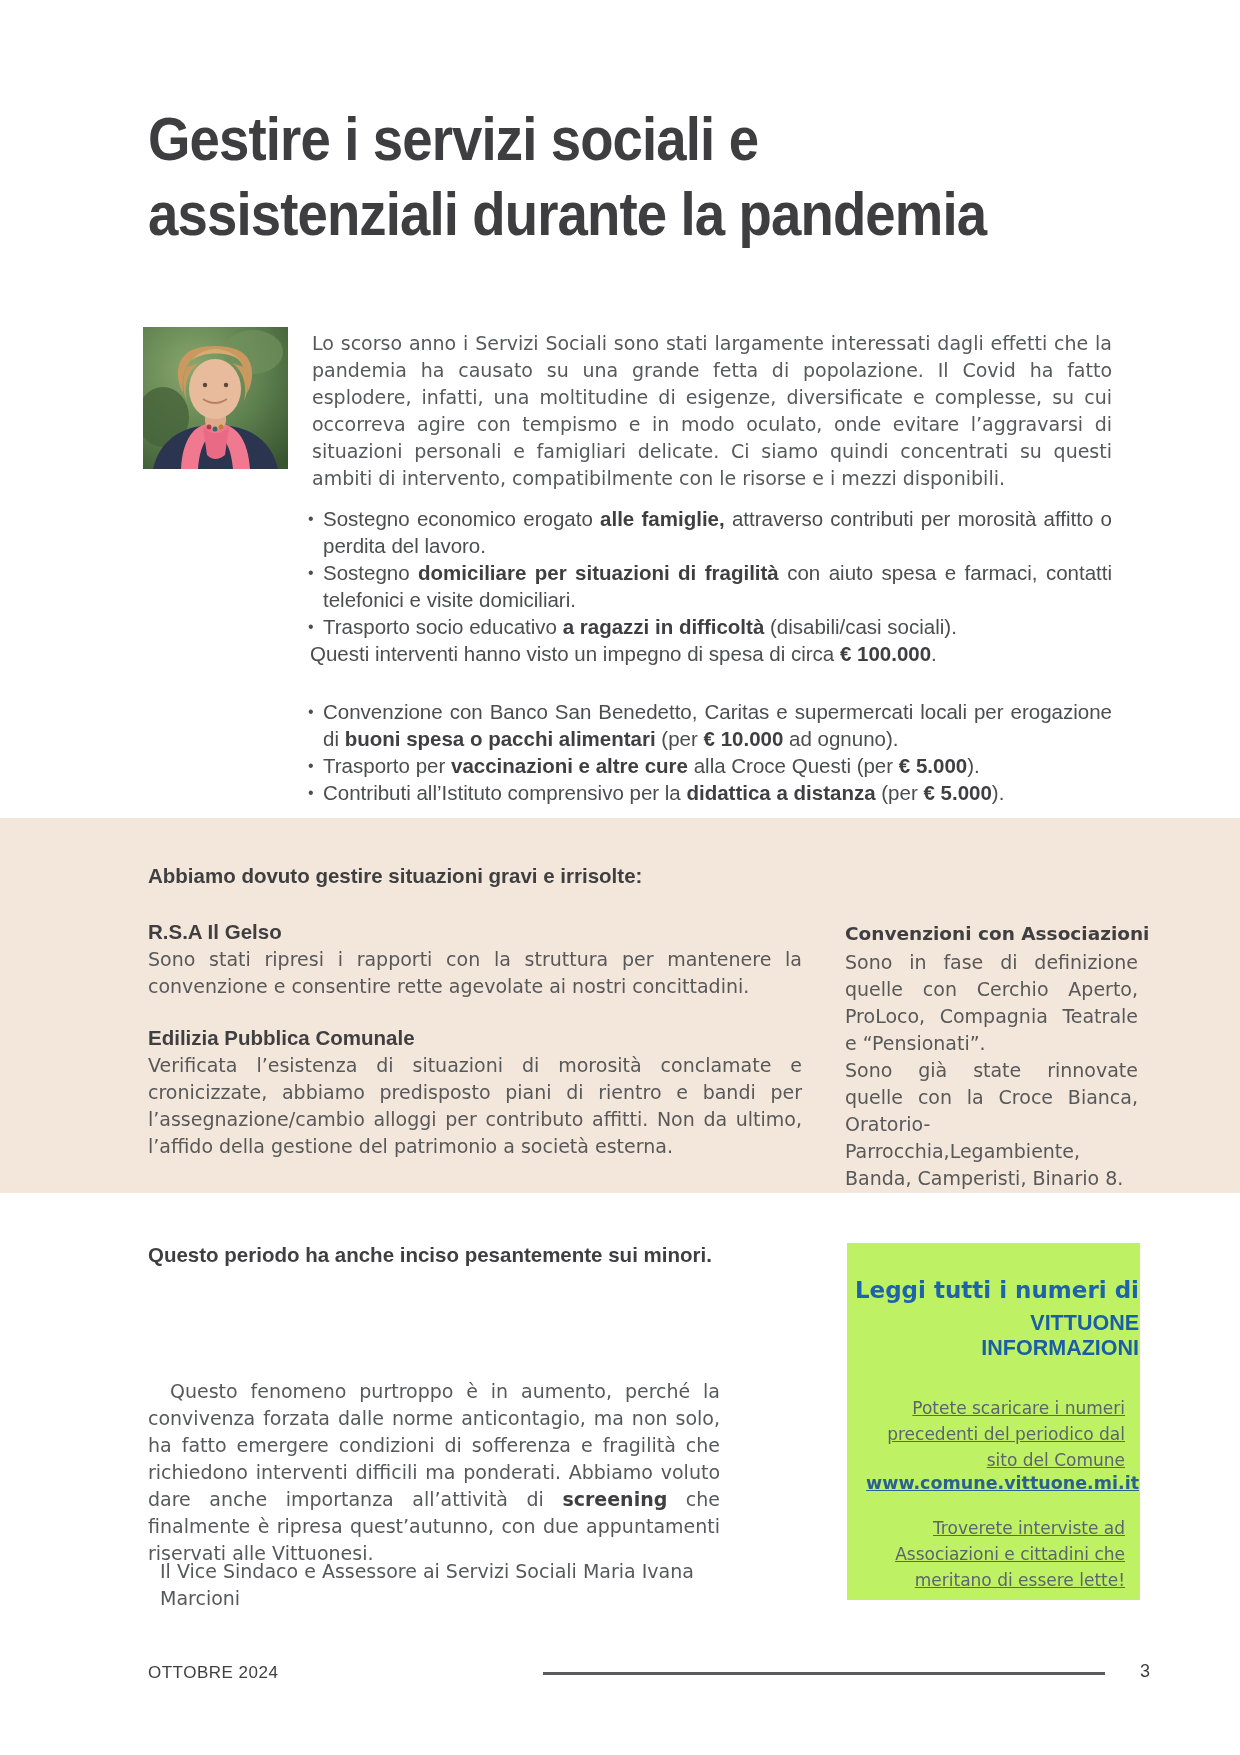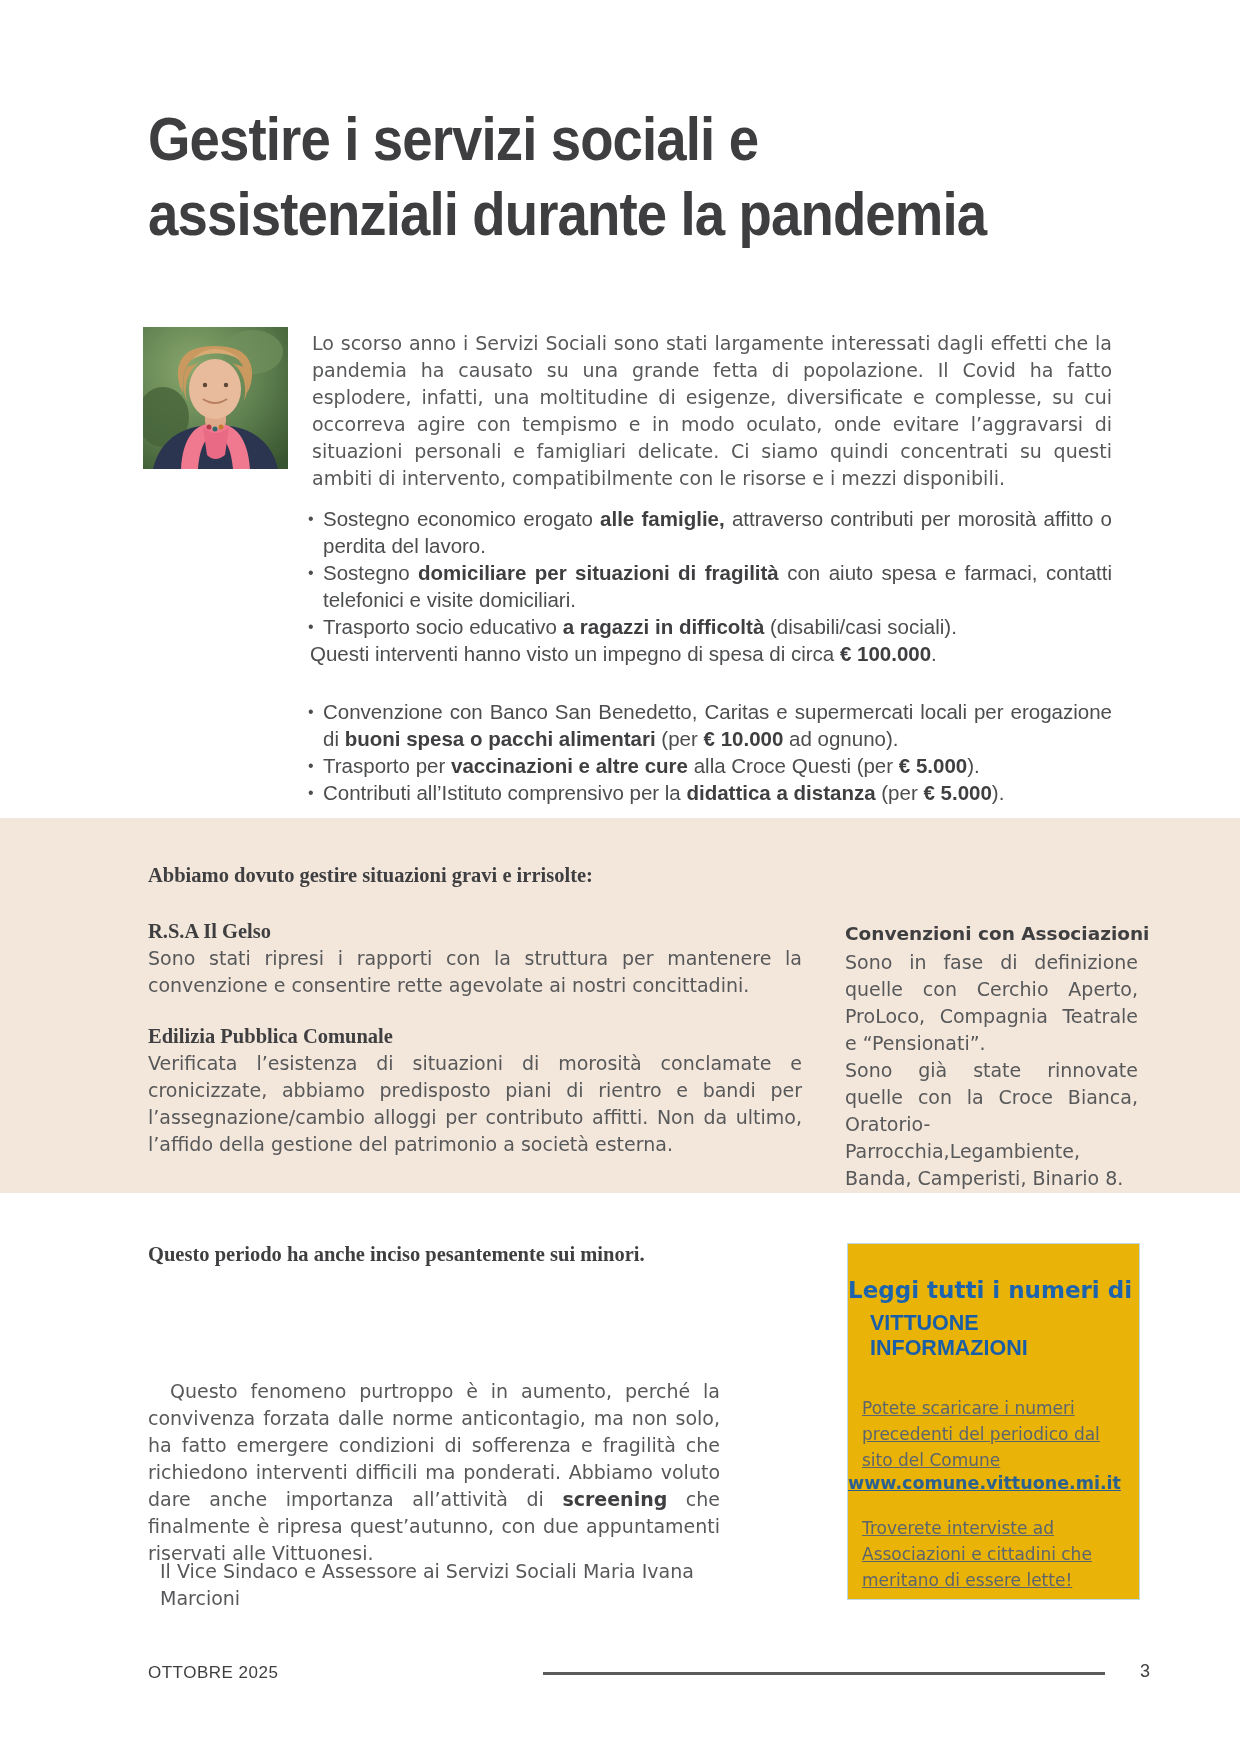--- a/index.html
+++ b/index.html
@@ -10,35 +10,35 @@
   
   .title-line{position:absolute;left:148px;font-family:"Liberation Sans",sans-serif;
               font-weight:700;font-size:62px;color:#3e3e40;letter-spacing:-1px;
               transform:scaleX(.88);transform-origin:left top;white-space:nowrap;line-height:1;}
 
   
   .wide{font-family:"DejaVu Sans",sans-serif;font-size:19px;line-height:27px;color:#57585a;}
   .just{text-align:justify;}
   
   .narrow{font-family:"Liberation Sans",sans-serif;font-size:20.5px;line-height:27px;color:#4c4d4f;}
-  .nhead{font-family:Liberation Serif, serif;font-weight:700;font-size:20.5px;color:#3f3f41;}
+  .nhead{font-family:Liberation Sans, sans-serif;font-weight:700;font-size:20.5px;color:#3f3f41;}
 
   .bold, .rich b{font-weight:700;color:#3f3f41;}
 
   
   .brow{display:flex;align-items:flex-start;}
   .bdot{width:15px;flex:0 0 15px;font-size:16px;line-height:27px;color:#4c4d4f;}
   .btxt{flex:1;text-align:justify;}
 
   
   .beige{position:absolute;left:0;top:818px;width:1240px;height:375px;background:#f3e6da;}
 
   
   .infobox{position:absolute;left:847px;top:1243px;width:293px;height:357px;
-           background:#eab308;border:1px solid #bdd8e6;box-sizing:border-box;text-align:left;}
+           background:#bef264;border:1px solid #bdd8e6;box-sizing:border-box;text-align:right;}
   .ib-t1{font-family:"DejaVu Sans",sans-serif;font-weight:700;font-size:23px;color:#1d64ad;margin-top:33px;}
   .ib-t2{font-family:"Liberation Sans",sans-serif;font-weight:700;font-size:21.5px;color:#1a5ea8;margin-top:8px;letter-spacing:0;margin-left:22px;}
   .ib-p{font-family:"DejaVu Sans",sans-serif;font-size:17px;line-height:26px;color:#5c656c;margin:0 14px;text-decoration:underline;}
   .ib-link{font-family:"DejaVu Sans",sans-serif;font-weight:700;font-size:17.5px;color:#2b6191;
            text-decoration:underline;display:inline-block;}
 
   
   .foot-date{position:absolute;left:148px;top:1663px;font-family:"Liberation Sans",sans-serif;
              font-size:17px;letter-spacing:.5px;color:#3f3f41;}
   .foot-line{position:absolute;left:543px;top:1672px;width:562px;height:2.5px;background:#5a5b5d;}
@@ -145,17 +145,17 @@
   <div class="abs wide" style="left:160px;top:1558px;width:600px;">Il Vice Sindaco e Assessore ai Servizi Sociali Maria Ivana Marcioni</div>
 
   <aside class="infobox">
     <div class="ib-t1">Leggi tutti i numeri di</div>
     <div class="ib-t2">VITTUONE INFORMAZIONI</div>
     <div class="ib-p" style="margin-top:34px;">Potete scaricare i numeri precedenti del periodico dal sito del Comune</div>
     <a class="ib-link" href="#">www.comune.vittuone.mi.it</a>
     <div class="ib-p" style="margin-top:22px;">Troverete interviste ad Associazioni e cittadini che meritano di essere lette!</div>
   </aside>
 
-  <div class="foot-date">OTTOBRE 2025</div>
+  <div class="foot-date">OTTOBRE 2024</div>
   <div class="foot-line"></div>
   <div class="foot-page">3</div>
 
 </div>
 
 </body></html>

